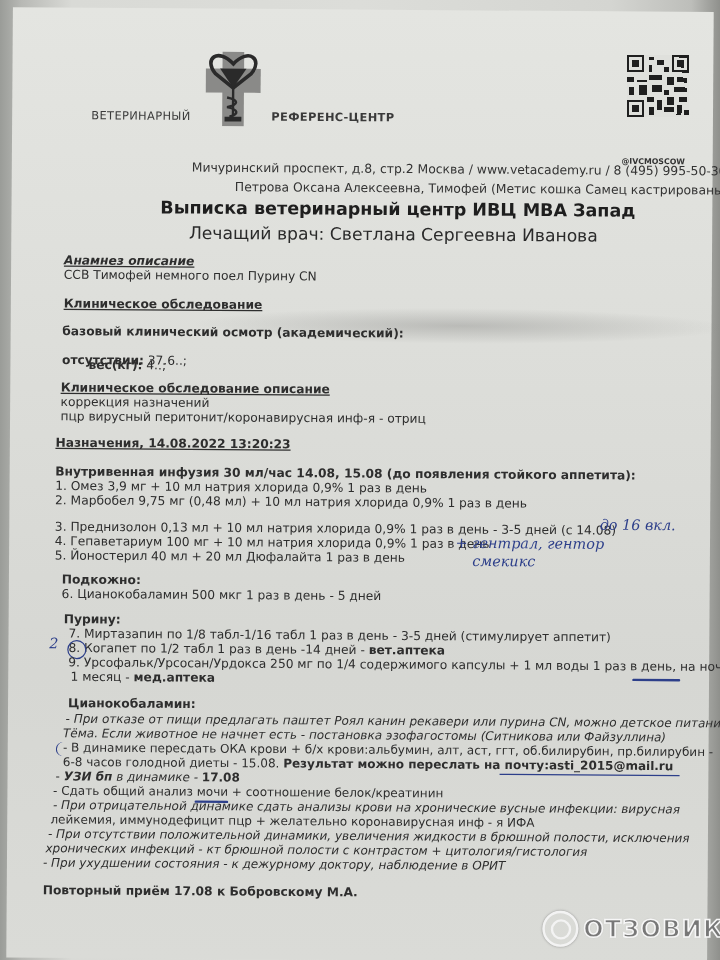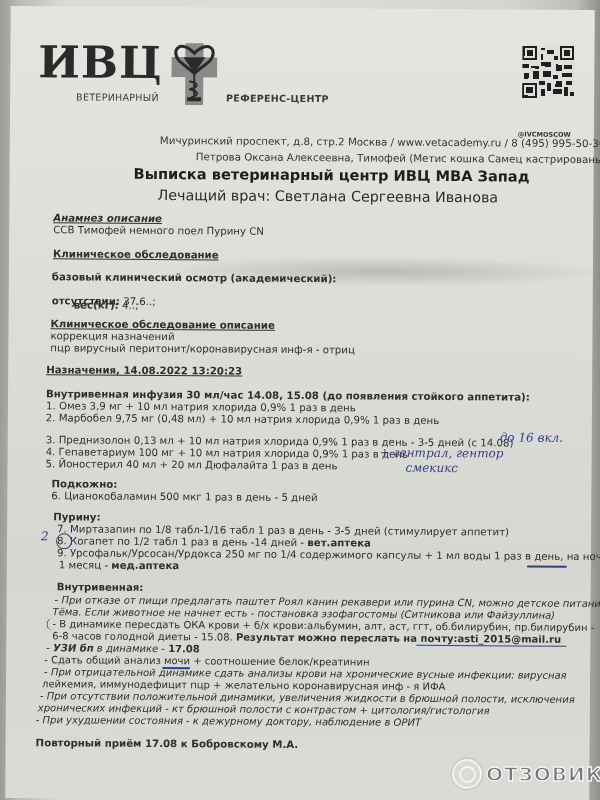--- a/index.html
+++ b/index.html
@@ -41,21 +41,20 @@
   .wm-inner { width:13px; height:13px; border:2px solid #f3f3f3; border-radius:50%; }
   .wm-text { font-family:"DejaVu Sans", sans-serif; font-weight:bold; font-size:20px; color:transparent; -webkit-text-stroke:1.3px #f7f7f7; letter-spacing:1px; text-shadow:0 0 1px #777; }
 </style>
 </head>
 <body>
 
 <div class="paper">
   <div class="shadow-band"></div>
 
   <div class="logo">
-    <span class="logo-left">ИВЦ</span>
     <svg class="logo-emblem" viewBox="0 0 46 70">
       <rect x="14" y="8" width="18" height="62" fill="#8a8a88"></rect>
       <rect x="0" y="22" width="46" height="20" fill="#8a8a88"></rect>
       <path d="M23 18 C10 4, -2 14, 8 26 L23 38 L38 26 C48 14, 36 4, 23 18 Z" fill="none" stroke="#2a2a2a" stroke-width="3"></path>
       <path d="M12 22 L34 22 L23 38 Z" fill="#2a2a2a"></path>
       <path d="M23 38 L23 62 M18 46 C28 48, 28 52, 18 54 C28 56, 28 60, 20 62" fill="none" stroke="#2a2a2a" stroke-width="2"></path>
       <rect x="16" y="62" width="14" height="4" fill="#2a2a2a"></rect>
     </svg>
     <span class="logo-sub-left">ВЕТЕРИНАРНЫЙ</span>
     <span class="logo-sub-right">РЕФЕРЕНС-ЦЕНТР</span>
@@ -125,21 +124,21 @@
   <div class="t b u" style="left:38px;top:358px;">Назначения, 14.08.2022 13:20:23</div>
   <div class="t b" style="left:38px;top:382px;">Внутривенная инфузия 30 мл/час 14.08, 15.08 (до появления стойкого аппетита):</div>
   <div class="t" style="left:38px;top:394px;">1. Омез 3,9 мг + 10 мл натрия хлорида 0,9% 1 раз в день</div>
   <div class="t" style="left:38px;top:406px;">2. Марбобел 9,75 мг (0,48 мл) + 10 мл натрия хлорида 0,9% 1 раз в день</div>
   <div class="t" style="left:38px;top:428px;">3. Преднизолон 0,13 мл + 10 мл натрия хлорида 0,9% 1 раз в день - 3-5 дней (с 14.08)</div>
   <div class="t" style="left:38px;top:440px;">4. Гепаветариум 100 мг + 10 мл натрия хлорида 0,9% 1 раз в день</div>
   <div class="t" style="left:38px;top:452px;">5. Йоностерил 40 мл + 20 мл Дюфалайта 1 раз в день</div>
 
   <div class="hand" style="left:492px;top:421px;font-size:12px;">до 16 вкл.</div>
   <div class="hand" style="left:372px;top:437px;font-size:12px;">+ гентрал, гентор</div>
-  <div class="hand" style="left:398px;top:452px;font-size:12px;">смекикс</div>
+  <div class="hand" style="left:386px;top:452px;font-size:12px;">смекикс</div>
 
   <div class="t b" style="left:44px;top:472px;">Подкожно:</div>
   <div class="t" style="left:44px;top:484px;">6. Цианокобаламин 500 мкг 1 раз в день - 5 дней</div>
 
   <div class="t b" style="left:46px;top:505px;">Пурину:</div>
   <div class="t" style="left:50px;top:517px;">
     <span>7. Миртазапин по 1/8 табл-1/16 табл 1 раз в день - 3-5 дней (стимулирует аппетит)</span>
   </div>
   <div class="t" style="left:50px;top:529px;">
     <span>8. Когапет по 1/2 табл 1 раз в день -14 дней - </span><span class="b">вет.аптека</span>
@@ -147,21 +146,21 @@
   <div class="hand" style="left:34px;top:523px;font-size:12px;">2</div>
   <div style="position:absolute;left:49px;top:527px;width:14px;height:14px;border:1.2px solid #2d3f8a;border-radius:50%;"></div>
   <div class="t" style="left:50px;top:541px;">
     <span>9. Урсофальк/Урсосан/Урдокса 250 мг по 1/4 содержимого капсулы + 1 мл воды 1 раз в день, на ночь -</span>
   </div>
   <div style="position:absolute;left:520px;top:556px;width:40px;height:2px;background:#2d3f8a;border-radius:2px;"></div>
   <div class="t" style="left:52px;top:553px;text-align:right;">
     <span>1 месяц - </span><span class="b">мед.аптека</span>
   </div>
 
-  <div class="t b" style="left:50px;top:575px;">Внутривенная:</div>
+  <div class="t b" style="left:50px;top:575px;">Цианокобаламин:</div>
   <div class="t i" style="left:48px;top:588px;font-size:10px;">- При отказе от пищи предлагать паштет Роял канин рекавери или пурина CN, можно детское питание</div>
   <div class="t i" style="left:46px;top:600px;font-size:10px;">Тёма. Если животное не начнет есть - постановка эзофагостомы (Ситникова или Файзуллина)</div>
   <div class="t" style="left:46px;top:612px;font-size:10px;">- В динамике пересдать ОКА крови  + б/х крови:альбумин, алт, аст, ггт, об.билирубин, пр.билирубин -</div>
   <div style="position:absolute;left:40px;top:612px;width:12px;height:12px;border-left:1.2px solid #2d3f8a;border-radius:50%;"></div>
   <div class="t" style="left:46px;top:624px;font-size:10px;">
     <span>6-8 часов голодной диеты - 15.08. </span><span class="b">Результат можно переслать на почту:asti_2015@mail.ru</span>
   </div>
   <div style="position:absolute;left:410px;top:636px;width:150px;height:1px;background:#2d3f8a;"></div>
   <div class="t" style="left:40px;top:636px;font-size:10px;">
     <span>- </span><span class="b i">УЗИ бп</span><span class="i"> в динамике - </span><span class="b">17.08</span>

